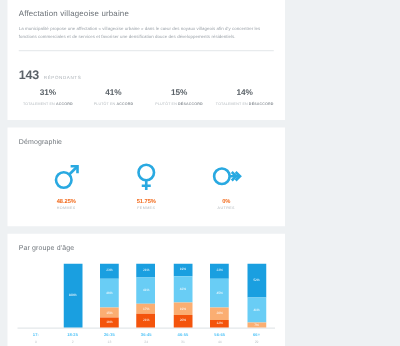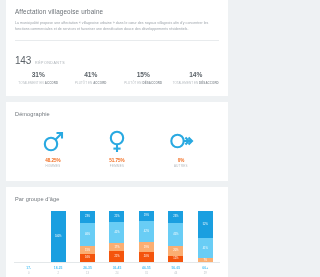--- a/index.html
+++ b/index.html
@@ -51,21 +51,21 @@
   .resp-row {
     padding: 7px 9px 0 9px;
     display: flex;
     align-items: baseline;
     gap: 4px;
   }
   .resp-count {
     font-size: 10px;
     color: #5c6view;
     color: #5b6268;
-    font-weight: normal;
+    font-weight: bold;
     letter-spacing: -.2px;
   }
   .resp-label {
     font-size: 3.6px;
     color: #aab0b6;
     letter-spacing: .5px;
   }
 
   
   .pct-row {

